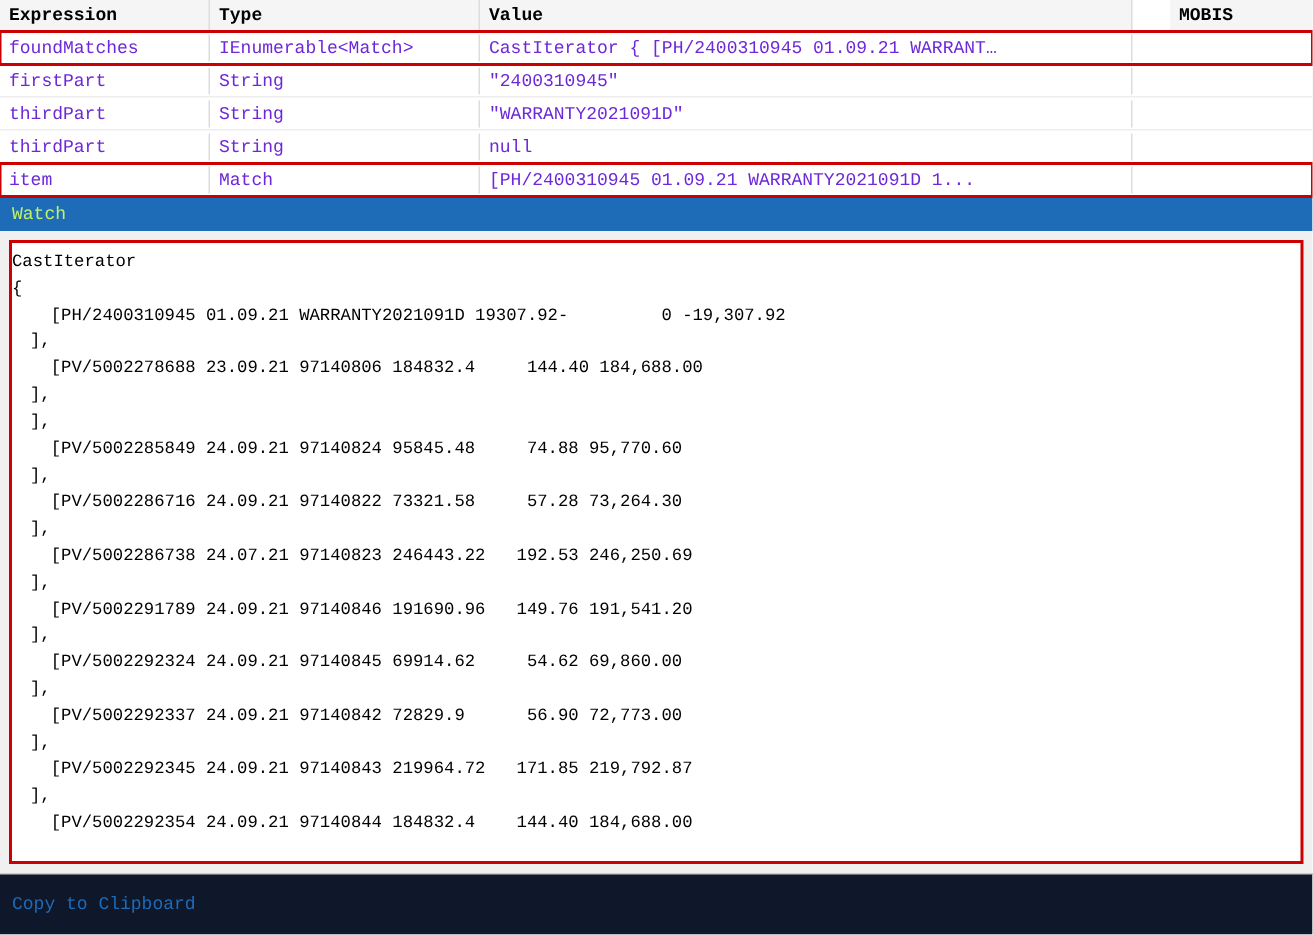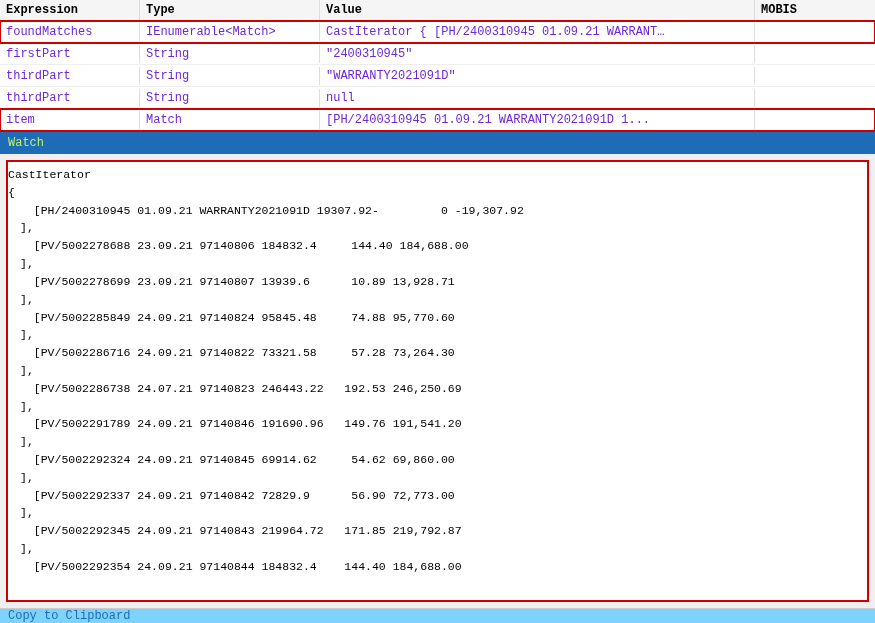--- a/index.html
+++ b/index.html
@@ -67,20 +67,21 @@
       overflow: hidden;
       text-overflow: ellipsis;
     }
     .table-cell:last-child {
       border-right: none;
     }
     .mobis-col {
       padding: 3px 6px;
       font-size: 12px;
       color: #000;
+      margin-left: 25px;
     }
 
     
     .watch-header {
       background: #1e6bb8;
       color: #bef264;
       padding: 4px 8px;
       font-size: 12px;
       font-weight: normal;
       flex-shrink: 0;
@@ -113,22 +114,22 @@
       color: #000;
     }
 
     .watch-entry {
       padding-left: 12px;
       white-space: pre;
     }
 
     
     .bottom-bar {
-      background: #7dd3fc;
-      padding: 0 8px;
+      background: #0f172a;
+      padding: 13px 8px;
       border-top: 1px solid #ccc;
       flex-shrink: 0;
       display: flex;
       align-items: flex-start;
     }
 
     .copy-link {
       color: #1e6bb8;
       text-decoration: none;
       font-size: 12px;
@@ -187,21 +188,20 @@
 </div>
 
 <div class="watch-content">
   <div class="watch-box">
     <div class="cast-title">CastIterator</div>
     <div class="brace">{</div>
     <div class="watch-entry">  [PH/2400310945 01.09.21 WARRANTY2021091D 19307.92-         0 -19,307.92</div>
     <div class="watch-entry">],</div>
     <div class="watch-entry">  [PV/5002278688 23.09.21 97140806 184832.4     144.40 184,688.00</div>
     <div class="watch-entry">],</div>
-    <div class="watch-entry">  [PV/5002278699 23.09.21 97140807 13939.6      10.89 13,928.71</div>
     <div class="watch-entry">],</div>
     <div class="watch-entry">  [PV/5002285849 24.09.21 97140824 95845.48     74.88 95,770.60</div>
     <div class="watch-entry">],</div>
     <div class="watch-entry">  [PV/5002286716 24.09.21 97140822 73321.58     57.28 73,264.30</div>
     <div class="watch-entry">],</div>
     <div class="watch-entry">  [PV/5002286738 24.07.21 97140823 246443.22   192.53 246,250.69</div>
     <div class="watch-entry">],</div>
     <div class="watch-entry">  [PV/5002291789 24.09.21 97140846 191690.96   149.76 191,541.20</div>
     <div class="watch-entry">],</div>
     <div class="watch-entry">  [PV/5002292324 24.09.21 97140845 69914.62     54.62 69,860.00</div>

